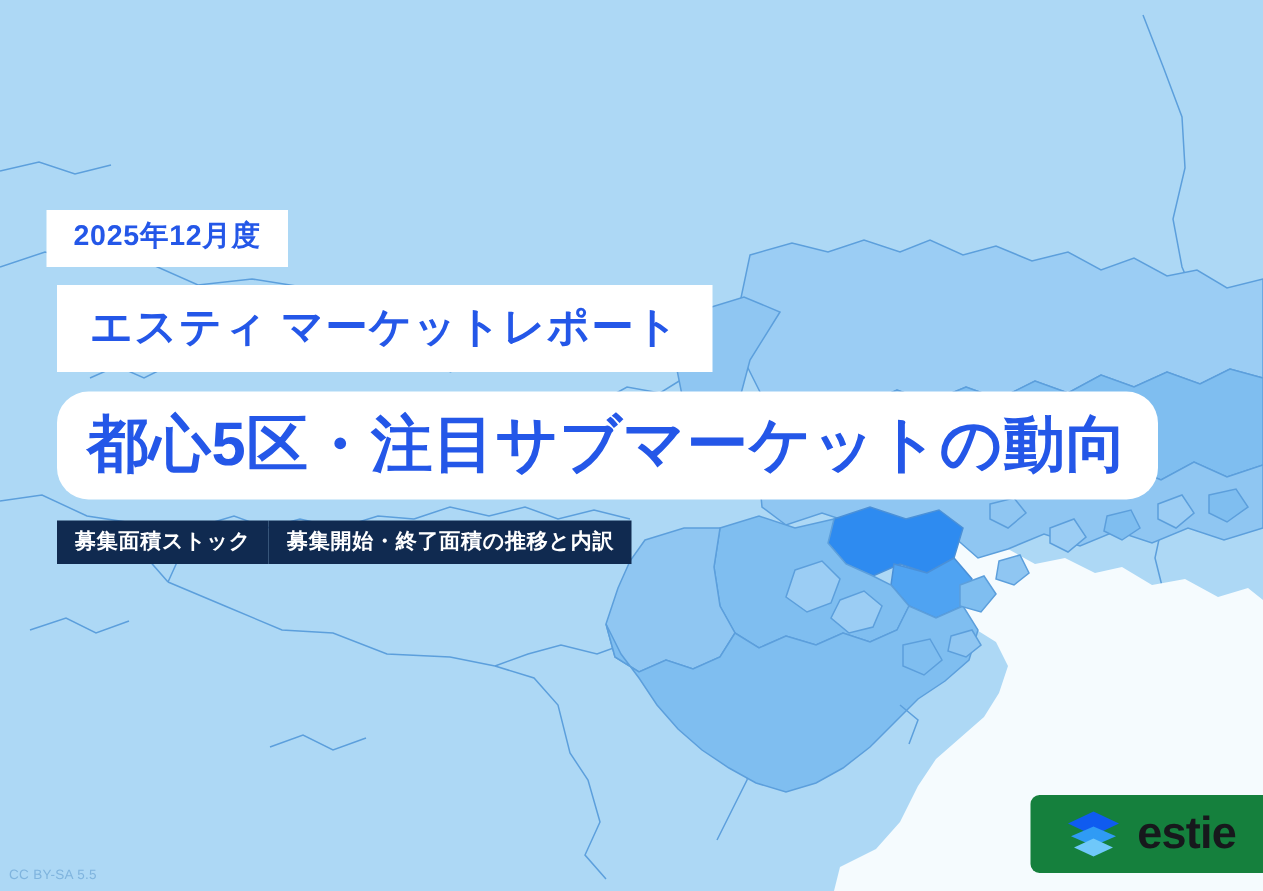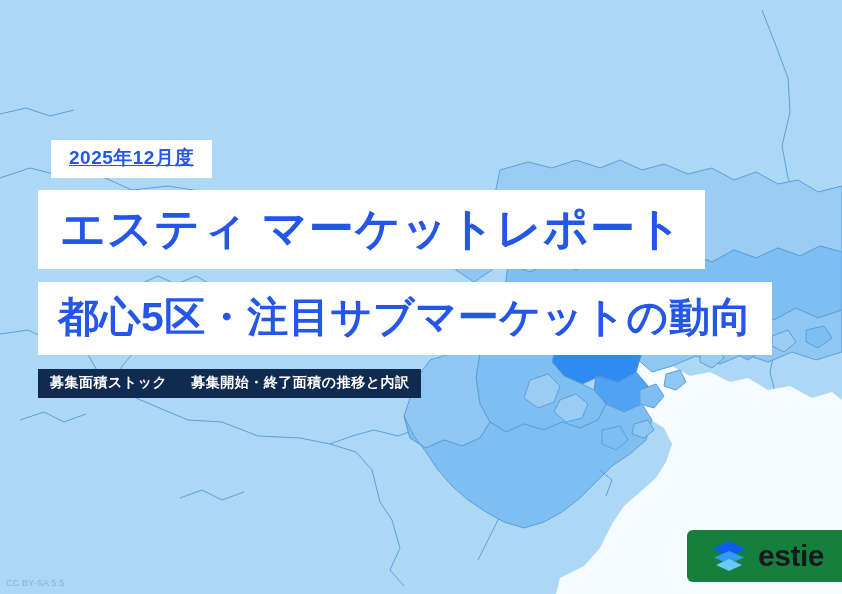--- a/index.html
+++ b/index.html
@@ -47,49 +47,49 @@
   }
 
   .band {
     background: #ffffff;
     display: inline-block;
     white-space: nowrap;
     color: #2457E8;
   }
 
   .date-band {
-    margin-left: 51px;
+    margin-left: 31px;
     padding: 6px 18px 8px 18px;
     font-size: 19px;
     font-weight: 700;
     letter-spacing: 0.5px;
     line-height: 1.25;
-    text-decoration: underline;
   }
 
   .title-row { margin-top: 12px; }
 
   .title-band {
     margin-left: 38px;
     padding: 10px 22px 12px 22px;
-    font-size: 45px;
+    font-size: 28px;
     font-weight: 700;
     letter-spacing: 1px;
     line-height: 1.28;
   }
 
   .subtitle-row { margin-top: 13px; }
 
   .subtitle-band {
     margin-left: 38px;
     padding: 9px 20px 11px 20px;
     font-size: 41px;
     font-weight: 700;
     letter-spacing: 0.5px;
     line-height: 1.28;
+    border-radius: 21px;
   }
 
   
   .tag-row {
     margin-top: 14px;
     margin-left: 38px;
     display: flex;
     align-items: flex-start;
   }
   .tag {

